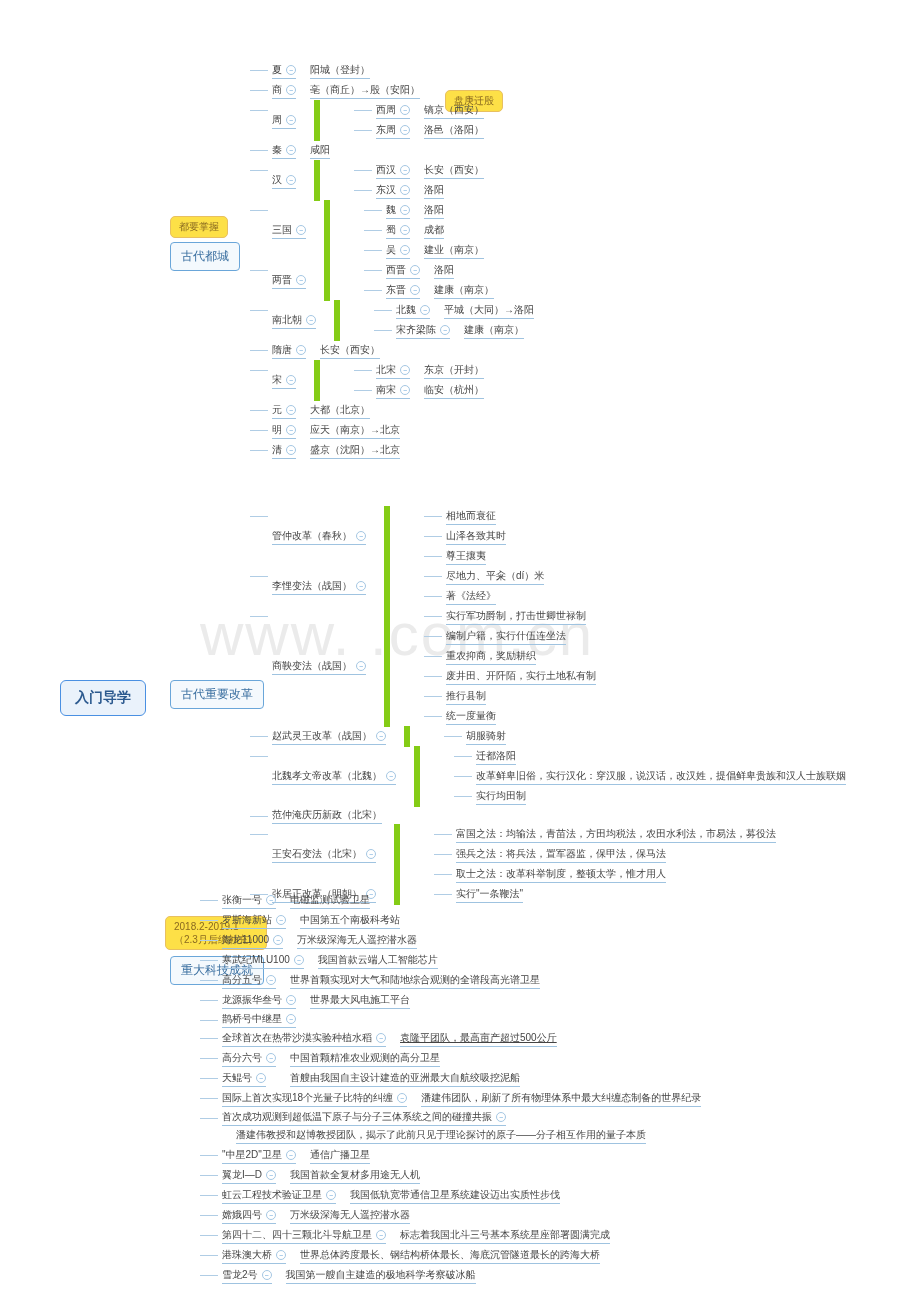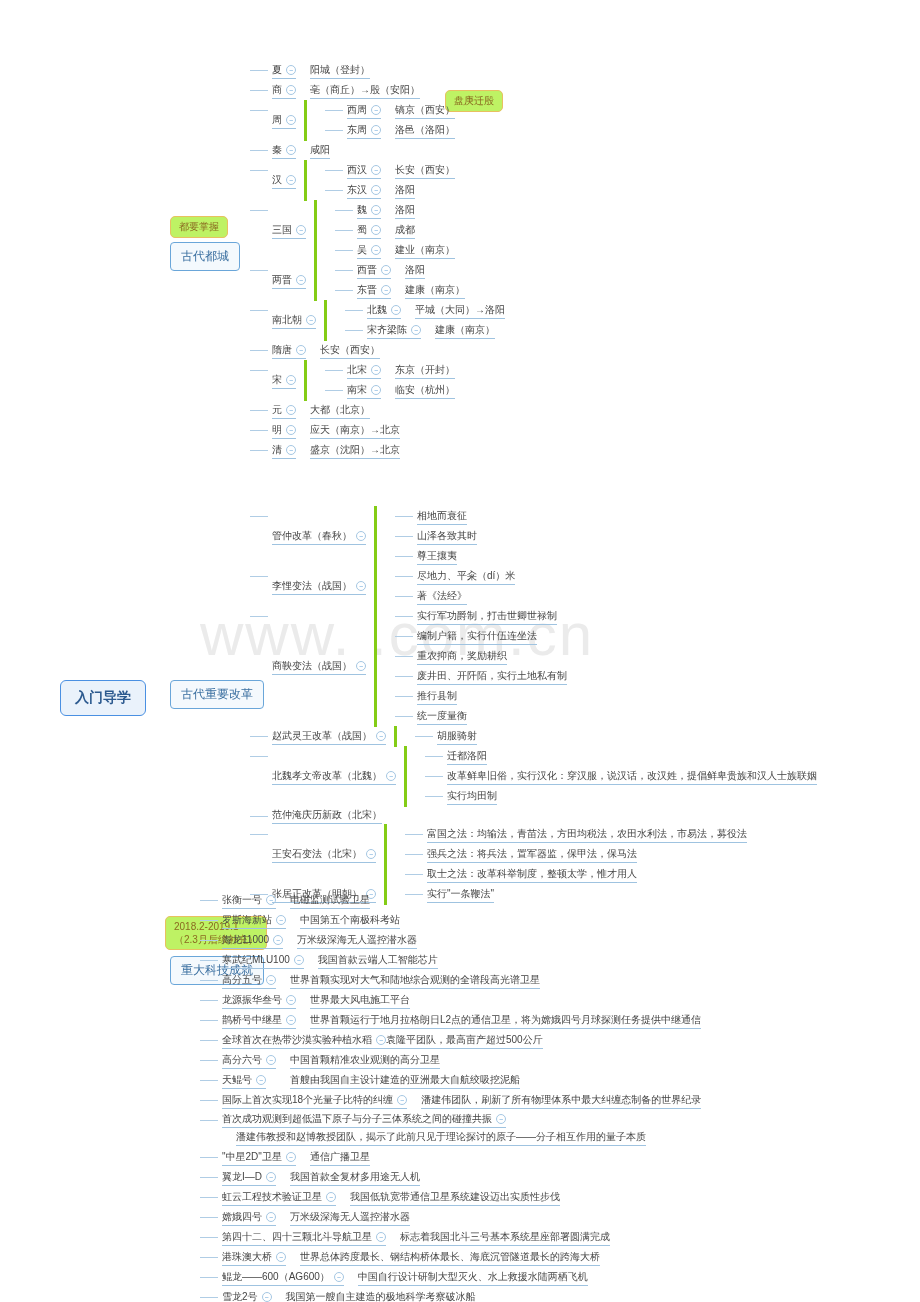--- a/index.html
+++ b/index.html
@@ -1,28 +1,28 @@
 <!DOCTYPE html>
 <html><head>
 <meta charset="utf-8">
 <style>
 *{margin:0;padding:0;box-sizing:border-box}
 body{background:#fff;font-family:"Microsoft YaHei",sans-serif;font-size:10px;color:#444;position:relative;width:920px;min-height:1302px}
 .watermark{position:absolute;top:600px;left:200px;font-size:60px;color:#ebebeb;letter-spacing:2px;z-index:0;font-weight:300}
 .root{position:absolute;top:680px;left:60px;z-index:1}
 .root-box{border:1px solid #4a90e2;border-radius:6px;background:#eaf2fb;padding:8px 14px;font-size:14px;color:#2c5a8f;font-weight:bold}
 .l1-box{border:1px solid #6aa6d9;border-radius:4px;background:#f4f9fd;padding:5px 10px;font-size:12px;color:#3a6fa0}
-.badge{border:1px solid #e8c060;border-radius:5px;background:#bef264;padding:3px 8px;font-size:10px;color:#8a6a20;position:absolute;white-space:nowrap}
+.badge{border:1px solid #e8c060;border-radius:5px;background:#fde047;padding:3px 8px;font-size:10px;color:#8a6a20;position:absolute;white-space:nowrap}
 .node{position:relative;padding-left:22px;margin:1px 0}
 .node::before{content:"";position:absolute;left:0;top:9px;width:18px;height:0;border-top:1px solid #b0cde5}
 .item{display:inline-flex;align-items:center;gap:4px;padding:1px 0;border-bottom:1px solid #9fc3e0}
 .leaf{display:inline-flex;align-items:center;gap:4px;border-bottom:1px solid #9fc3e0;padding:1px 0;margin:1px 0}
 .toggle{width:10px;height:10px;border:1px solid #a5c7e3;border-radius:50%;display:inline-flex;align-items:center;justify-content:center;font-size:7px;color:#6aa6d9;line-height:1}
 .label{white-space:nowrap}
-.children{margin-left:8px;padding-left:18px;border-left:3px solid #84cc16;margin-top:-1px;margin-bottom:-1px}
+.children{margin-left:18px;padding-left:34px;border-left:6px solid #84cc16;margin-top:-1px;margin-bottom:-1px}
 .group{position:absolute}
 
 #g1{top:60px;left:250px}
 #l1a{position:absolute;top:242px;left:170px}
 #badge1{top:216px;left:170px}
 #badge1b{top:90px;left:445px}
 #g2{top:506px;left:250px}
 #l1b{position:absolute;top:680px;left:170px}
 #g3{top:890px;left:200px}
 #l1c{position:absolute;top:956px;left:170px}
@@ -372,27 +372,25 @@
       </span></div>
     <div class="node"><span class="item">
         <span class="label">龙源振华叁号</span>
         <span class="toggle">−</span>
       </span><span class="leaf" style="margin-left: 14px;">
         <span class="label">世界最大风电施工平台</span>
       </span></div>
     <div class="node"><span class="item">
         <span class="label">鹊桥号中继星</span>
         <span class="toggle">−</span>
-      </span><span class="leaf" style="margin-left: 14px;">
-        <span class="label">世界首颗运行于地月拉格朗日L2点的通信卫星，将为嫦娥四号月球探测任务提供中继通信</span>
       </span></div>
     <div class="node"><span class="item">
         <span class="label">全球首次在热带沙漠实验种植水稻</span>
         <span class="toggle">−</span>
-      </span><span class="leaf" style="">
+      </span><span class="leaf" style="margin-left: 14px; text-decoration: underline;">
         <span class="label">袁隆平团队，最高亩产超过500公斤</span>
       </span></div>
     <div class="node"><span class="item">
         <span class="label">高分六号</span>
         <span class="toggle">−</span>
       </span><span class="leaf" style="margin-left: 14px;">
         <span class="label">中国首颗精准农业观测的高分卫星</span>
       </span></div>
     <div class="node"><span class="item">
         <span class="label">天鲲号</span>
@@ -442,24 +440,18 @@
       </span><span class="leaf" style="margin-left: 14px;">
         <span class="label">标志着我国北斗三号基本系统星座部署圆满完成</span>
       </span></div>
     <div class="node"><span class="item">
         <span class="label">港珠澳大桥</span>
         <span class="toggle">−</span>
       </span><span class="leaf" style="margin-left: 14px;">
         <span class="label">世界总体跨度最长、钢结构桥体最长、海底沉管隧道最长的跨海大桥</span>
       </span></div>
     <div class="node"><span class="item">
-        <span class="label">鲲龙——600（AG600）</span>
-        <span class="toggle">−</span>
-      </span><span class="leaf" style="margin-left: 14px;">
-        <span class="label">中国自行设计研制大型灭火、水上救援水陆两栖飞机</span>
-      </span></div>
-    <div class="node"><span class="item">
         <span class="label">雪龙2号</span>
         <span class="toggle">−</span>
       </span><span class="leaf" style="margin-left: 14px;">
         <span class="label">我国第一艘自主建造的极地科学考察破冰船</span>
       </span></div>
   </div>
 
 </body></html>

